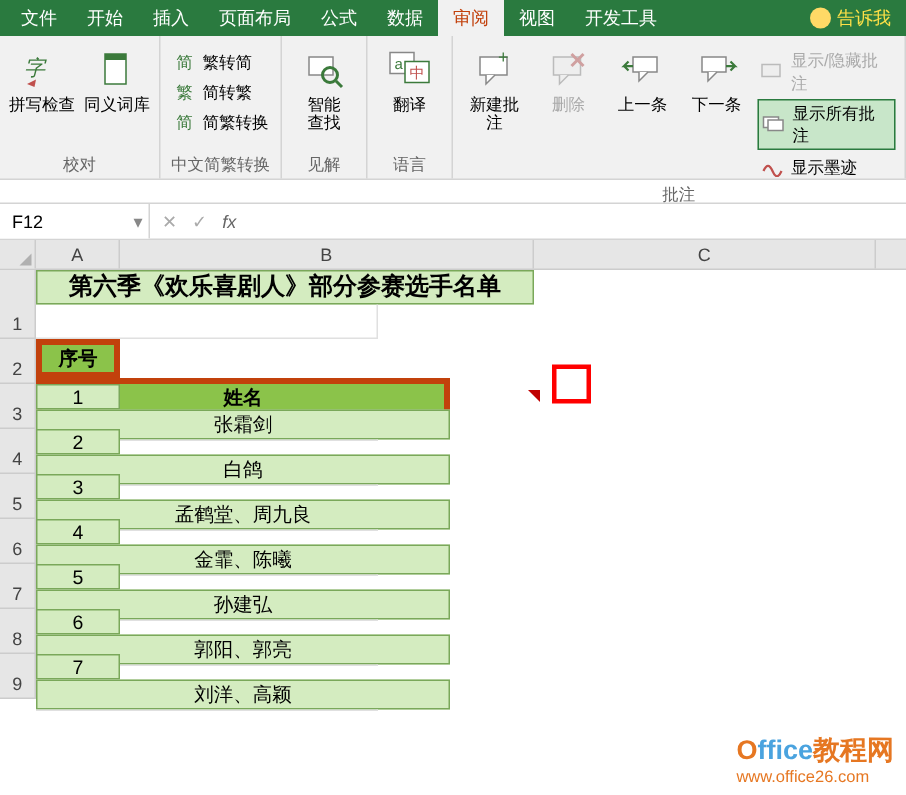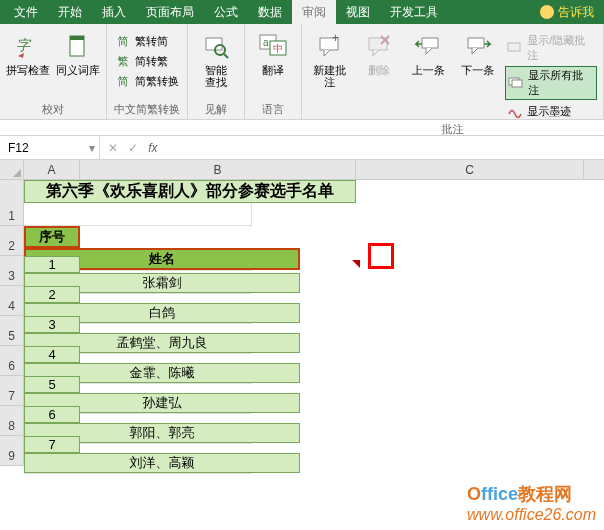--- a/index.html
+++ b/index.html
@@ -1,21 +1,21 @@
 <!DOCTYPE html>
 <html><head>
   <meta charset="utf-8">
   <style>
     * { box-sizing: border-box; margin: 0; padding: 0; }
     body { font-family: "Microsoft YaHei", sans-serif; font-size: 12px; background: #fff; width: 604px; height: 530px; overflow: hidden; position: relative; }
     
     
     .menubar { background: #2a7a3f; height: 24px; display: flex; align-items: center; color: #fff; padding: 0 4px; }
     .menu-item { padding: 4px 10px; font-size: 12px; cursor: pointer; }
-    .menu-item.active { background: #f1f1f1; color: #737373; }
+    .menu-item.active { background: #f1f1f1; color: #c2410c; }
     .tell-me { margin-left: auto; display: flex; align-items: center; gap: 4px; color: #fde047; padding-right: 6px; }
     .bulb { width: 14px; height: 14px; background: #ffd966; border-radius: 50%; position: relative; }
     
     
     .ribbon { background: #f1f1f1; border-bottom: 1px solid #d4d4d4; height: 96px; display: flex; }
     .ribbon-group { display: flex; flex-direction: column; justify-content: space-between; border-right: 1px solid #d4d4d4; padding: 4px 6px 2px; }
     .ribbon-group-label { text-align: center; font-size: 11px; color: #666; padding-top: 2px; }
     .ribbon-items { display: flex; gap: 6px; flex: 1; }
     .big-btn { display: flex; flex-direction: column; align-items: center; justify-content: flex-start; gap: 2px; width: 44px; cursor: pointer; padding-top: 2px; }
     .big-btn .icn { width: 32px; height: 32px; display: flex; align-items: center; justify-content: center; }
@@ -45,30 +45,30 @@
     .col-a { width: 56px; } .col-b { width: 276px; } .col-c { width: 228px; }
     .grid-body { display: flex; }
     .row-headers { display: flex; flex-direction: column; }
     .row-h { width: 24px; border-right: 1px solid #ccc; border-bottom: 1px solid #ccc; background:#e6e6e6; text-align:center; font-size:12px; color:#444; display:flex;align-items:flex-end;justify-content:center; padding-bottom:2px;}
     .cells { position: relative; }
     .row { display: flex; flex-direction: column; }
     .cell { border-right: 1px solid #e0e0e0; border-bottom: 1px solid #e0e0e0; display:flex; align-items:center; justify-content:center; font-size:13px; }
     .r-title { height: 46px; }
     .r-norm { height: 30px; }
     .title-cell { width: 332px; background:#d4ecc0; border:1px solid #7aa85a; font-size:16px; font-weight:bold; }
-    .hdr-cell { background:#8bc34a; border:2px solid #c2410c; font-weight:bold;text-align:right; }
+    .hdr-cell { background:#8bc34a; border:4px solid #c2410c; font-weight:bold;text-align:right; }
     .data-cell { background:#d4ecc0; border:1px solid #7aa85a; }
     .c-a { width:56px; } .c-b { width:276px; } .c-c { width:228px; }
     
     .red-highlight { position:absolute; border:3px solid #ff0000; width:26px; height:26px; left:344px; top:63px; pointer-events:none; }
     .comment-tri { position:absolute; left:328px; top:80px; width:0;height:0;border-top:8px solid #c00000;border-left:8px solid transparent; }
     
     .watermark { position:absolute; right:8px; bottom:6px; font-size:18px; font-weight:bold; }
     .watermark .o1{color:#e67722;} .watermark .t1{color:#4aa3df;}
-    .watermark .sub{font-size:16px;color:#e67722;font-weight:normal;display:block;text-align:left;font-style:italic;}
+    .watermark .sub{font-size:11px;color:#e67722;font-weight:normal;display:block;text-align:left;}
   </style>
 </head>
 <body>
 
 <div class="menubar">
   <div class="menu-item">文件</div>
   <div class="menu-item">开始</div>
   <div class="menu-item">插入</div>
   <div class="menu-item">页面布局</div>
   <div class="menu-item">公式</div>

